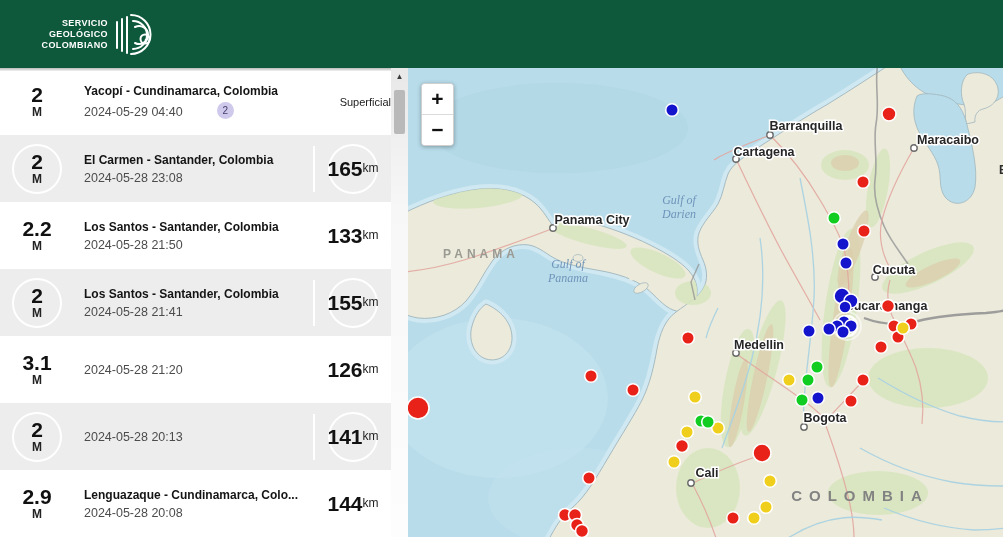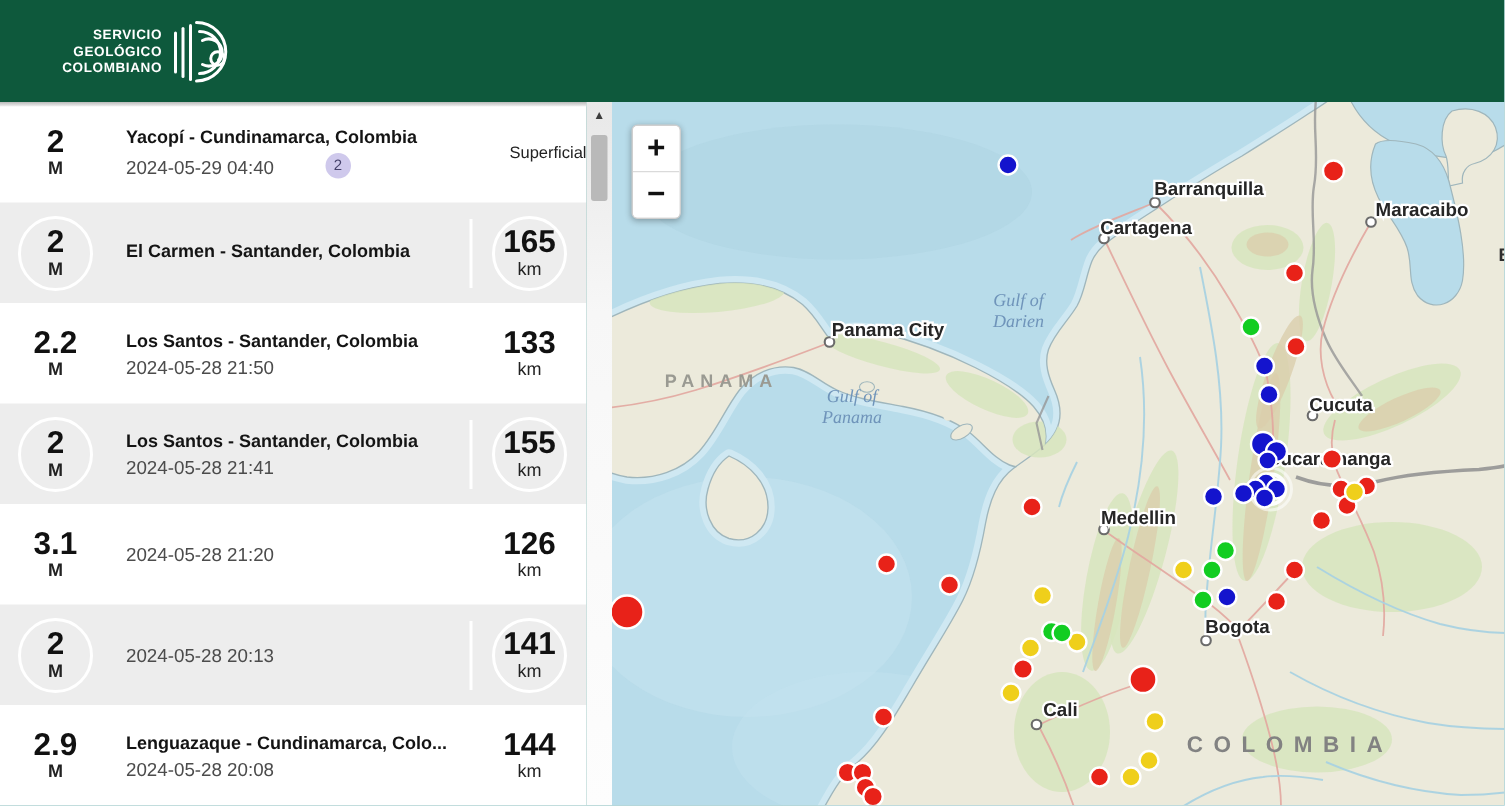--- a/index.html
+++ b/index.html
@@ -18,21 +18,21 @@
   .event-row.alt{background:#ededed;}
   .mag-block{position:relative;width:74px;display:flex;flex-direction:column;align-items:center;justify-content:center;}
   .ring{position:absolute;width:46px;height:46px;border:2px solid #fff;border-radius:50%;left:50%;top:50%;transform:translate(-50%,-50%);}
   .mag-val{font-size:21px;font-weight:bold;color:#111;line-height:22px;position:relative;}
   .mag-unit{font-size:12px;font-weight:bold;color:#222;line-height:13px;position:relative;}
   .info-block{flex:1;padding-left:10px;min-width:0;}
   .evt-title{font-size:12px;font-weight:bold;color:#141414;margin-bottom:4px;white-space:nowrap;overflow:hidden;}
   .evt-meta{display:flex;align-items:flex-end;font-size:12.5px;color:#4c4c4c;}
   .evt-badge{margin-left:34px;width:17px;height:17px;border-radius:50%;background:#cfc9ec;color:#44406a;font-size:10px;display:flex;align-items:center;justify-content:center;}
   .depth-sep{width:2px;height:46px;background:#fff;}
-  .depth-block{position:relative;width:76px;display:flex;flex-direction:column;align-items:center;justify-content:center;}
+  .depth-block{position:relative;width:76px;display:flex;align-items:center;justify-content:center;}
   .depth-val{font-size:21px;font-weight:bold;color:#111;line-height:22px;position:relative;}
   .depth-unit{font-size:12px;color:#222;line-height:13px;position:relative;}
   .depth-label{font-size:11px;color:#222;}
 
   
   #scrollbar{position:absolute;left:391px;top:68px;width:17px;height:469px;background:linear-gradient(#e8e8e8,#f7f7f7 30%,#fdfdfd);}
   #sb-up{height:16px;display:flex;align-items:center;justify-content:center;font-size:8px;color:#3c3c3c;cursor:pointer;}
   #sb-thumb{position:absolute;left:3px;top:22px;width:11px;height:44px;background:#b9b9b9;border-radius:2px;cursor:pointer;}
 
   
@@ -86,20 +86,23 @@
         <div class="depth-label">Superficial</div>
       </div>
       <div class="event-row alt">
         <div class="mag-block">
           <div class="ring"></div>
      <div class="mag-val">2</div>
      <div class="mag-unit">M</div>
         </div>
         <div class="info-block">
           <div class="evt-title">El Carmen - Santander, Colombia</div>
+     <div class="evt-meta">
+            <span>2024-05-28 23:08</span>
+     </div>
         </div>
         <div class="depth-sep"></div>
         <div class="depth-block">
           <div class="ring"></div>
        <div class="depth-val">165</div>
        <div class="depth-unit">km</div>
         </div>
       </div>
       <div class="event-row">
         <div class="mag-block">

